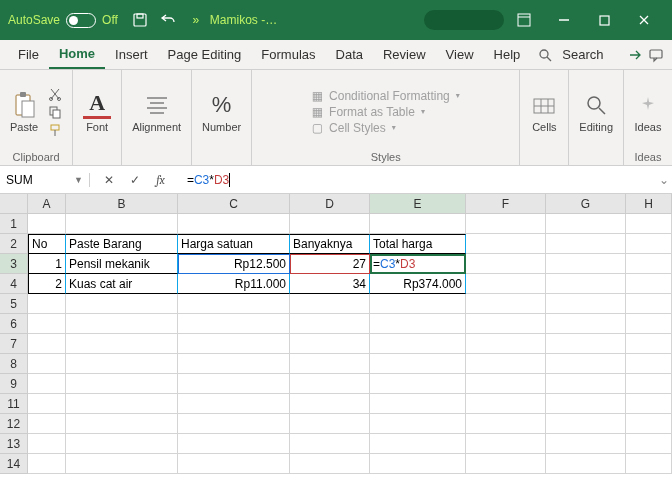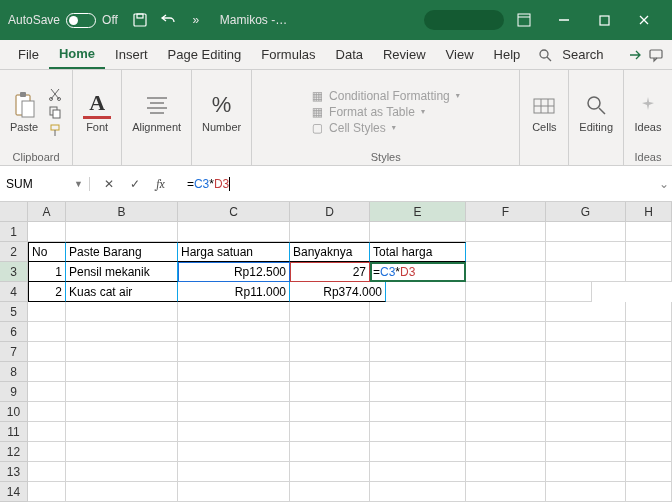--- a/index.html
+++ b/index.html
@@ -1,39 +1,39 @@
 <!DOCTYPE html>
 <html><head>
 <meta charset="utf-8">
 <style>
 * { margin: 0; padding: 0; box-sizing: border-box; font-family: 'Segoe UI', sans-serif; }
 body { width: 672px; height: 504px; overflow: hidden; background: #fff; display: flex; flex-direction: column; }
-.titlebar { background: #217346; height: 40px; display: flex; align-items: center; color: #e5e5e5; font-size: 12px; padding: 0 8px; }
+.titlebar { background: #217346; height: 40px; display: flex; align-items: center; color: #bef264; font-size: 12px; padding: 0 8px; }
 .autosave { display: flex; align-items: center; gap: 6px; }
 .toggle { width: 30px; height: 15px; border: 1px solid #fff; border-radius: 8px; position: relative; }
 .toggle::after { content: ''; position: absolute; width: 9px; height: 9px; border-radius: 50%; background: #fff; top: 2px; left: 2px; }
 .qat { display: flex; gap: 12px; margin-left: 14px; align-items: center; }
 .qat-icon { width: 16px; height: 16px; display: flex; align-items: center; justify-content: center; }
-.doc-title { margin-left: 16px; flex: 1; }
+.doc-title { margin-left: 6px; flex: 1; }
 .user-patch { width: 80px; height: 20px; background: #145a32; border-radius: 10px; }
 .win-controls { display: flex; gap: 0; margin-left: auto; }
 .win-btn { width: 40px; height: 40px; display: flex; align-items: center; justify-content: center; font-size: 14px; }
 .tabbar { background: #f3f2f1; height: 30px; display: flex; align-items: center; padding: 0 8px; font-size: 13px; color: #323130; border-bottom: 1px solid #d0d0d0; }
 .tab { padding: 6px 10px; cursor: pointer; }
 .tab.active { color: #217346; font-weight: 600; border-bottom: 2px solid #217346; }
 .tabbar-right { margin-left: auto; display: flex; gap: 6px; align-items: center; }
 .ribbon { background: #f3f2f1; height: 96px; display: flex; border-bottom: 1px solid #d0d0d0; font-size: 11px; color: #444; }
 .group { border-right: 1px solid #d0d0d0; display: flex; flex-direction: column; padding: 4px 10px 2px; }
 .group-body { flex: 1; display: flex; align-items: center; gap: 10px; }
 .group-label { text-align: center; font-size: 11px; color: #666; padding-top: 2px; }
 .bigbtn { display: flex; flex-direction: column; align-items: center; gap: 2px; cursor: pointer; }
 .bigicon { width: 28px; height: 28px; display: flex; align-items: center; justify-content: center; font-size: 22px; }
 .styles-list { display: flex; flex-direction: column; gap: 2px; color: #a0a0a0; font-size: 12px; }
 .styles-item { display: flex; align-items: center; gap: 6px; }
-.namebox-row { height: 36px; display: flex; align-items: center; border-bottom: 1px solid #d0d0d0; font-size: 12px; }
+.namebox-row { height: 28px; display: flex; align-items: center; border-bottom: 1px solid #d0d0d0; font-size: 12px; }
 .namebox { width: 90px; border-right: 1px solid #d0d0d0; padding: 0 6px; display: flex; align-items: center; justify-content: space-between; }
 .namebox-dd { color: #777; font-size: 9px; }
 .fx-controls { display: flex; align-items: center; gap: 16px; padding: 0 14px; color: #555; }
 .fx-label { font-style: italic; font-family: 'Cambria', serif; }
 .formula-input { flex: 1; padding: 0 8px; color: #000; }
 .formula-input .cursor { border-right: 1px solid #000; animation: blink 1s infinite; }
 @keyframes blink { 50% { border-color: transparent; } }
 .grid-area { flex: 1; display: flex; overflow: hidden; background: #fff; }
 .corner { width: 28px; height: 20px; background: #e6e6e6; border-right: 1px solid #ccc; border-bottom: 1px solid #ccc; }
 .grid { display: flex; flex-direction: column; }
@@ -344,20 +344,21 @@
           <div class="cell cE tbl-border active-cell editing-cell">=<span class="ref-blue">C3</span>*<span class="ref-red">D3</span></div>
           <div class="cell cF"></div>
           <div class="cell cG"></div>
           <div class="cell cH"></div>
         </div>
         <div class="row">
           <div class="row-h">4</div>
           <div class="cell cA tbl-border tbl-left right">2</div>
           <div class="cell cB tbl-border">Kuas cat air</div>
           <div class="cell cC tbl-border right">Rp11.000</div>
+          <div class="cell cD tbl-border right">34</div>
           <div class="cell cE tbl-border right">Rp374.000</div>
           <div class="cell cF"></div>
           <div class="cell cG"></div>
           <div class="cell cH"></div>
         </div>
         <div class="row">
           <div class="row-h">5</div>
           <div class="cell cA"></div>
           <div class="cell cB"></div>
           <div class="cell cC"></div>
@@ -405,31 +406,20 @@
           <div class="cell cA"></div>
           <div class="cell cB"></div>
           <div class="cell cC"></div>
           <div class="cell cD"></div>
           <div class="cell cE"></div>
           <div class="cell cF"></div>
           <div class="cell cG"></div>
           <div class="cell cH"></div>
         </div>
         <div class="row">
-          <div class="row-h">10</div>
-          <div class="cell cA"></div>
-          <div class="cell cB"></div>
-          <div class="cell cC"></div>
-          <div class="cell cD"></div>
-          <div class="cell cE"></div>
-          <div class="cell cF"></div>
-          <div class="cell cG"></div>
-          <div class="cell cH"></div>
-        </div>
-        <div class="row">
           <div class="row-h">11</div>
           <div class="cell cA"></div>
           <div class="cell cB"></div>
           <div class="cell cC"></div>
           <div class="cell cD"></div>
           <div class="cell cE"></div>
           <div class="cell cF"></div>
           <div class="cell cG"></div>
           <div class="cell cH"></div>
         </div>

